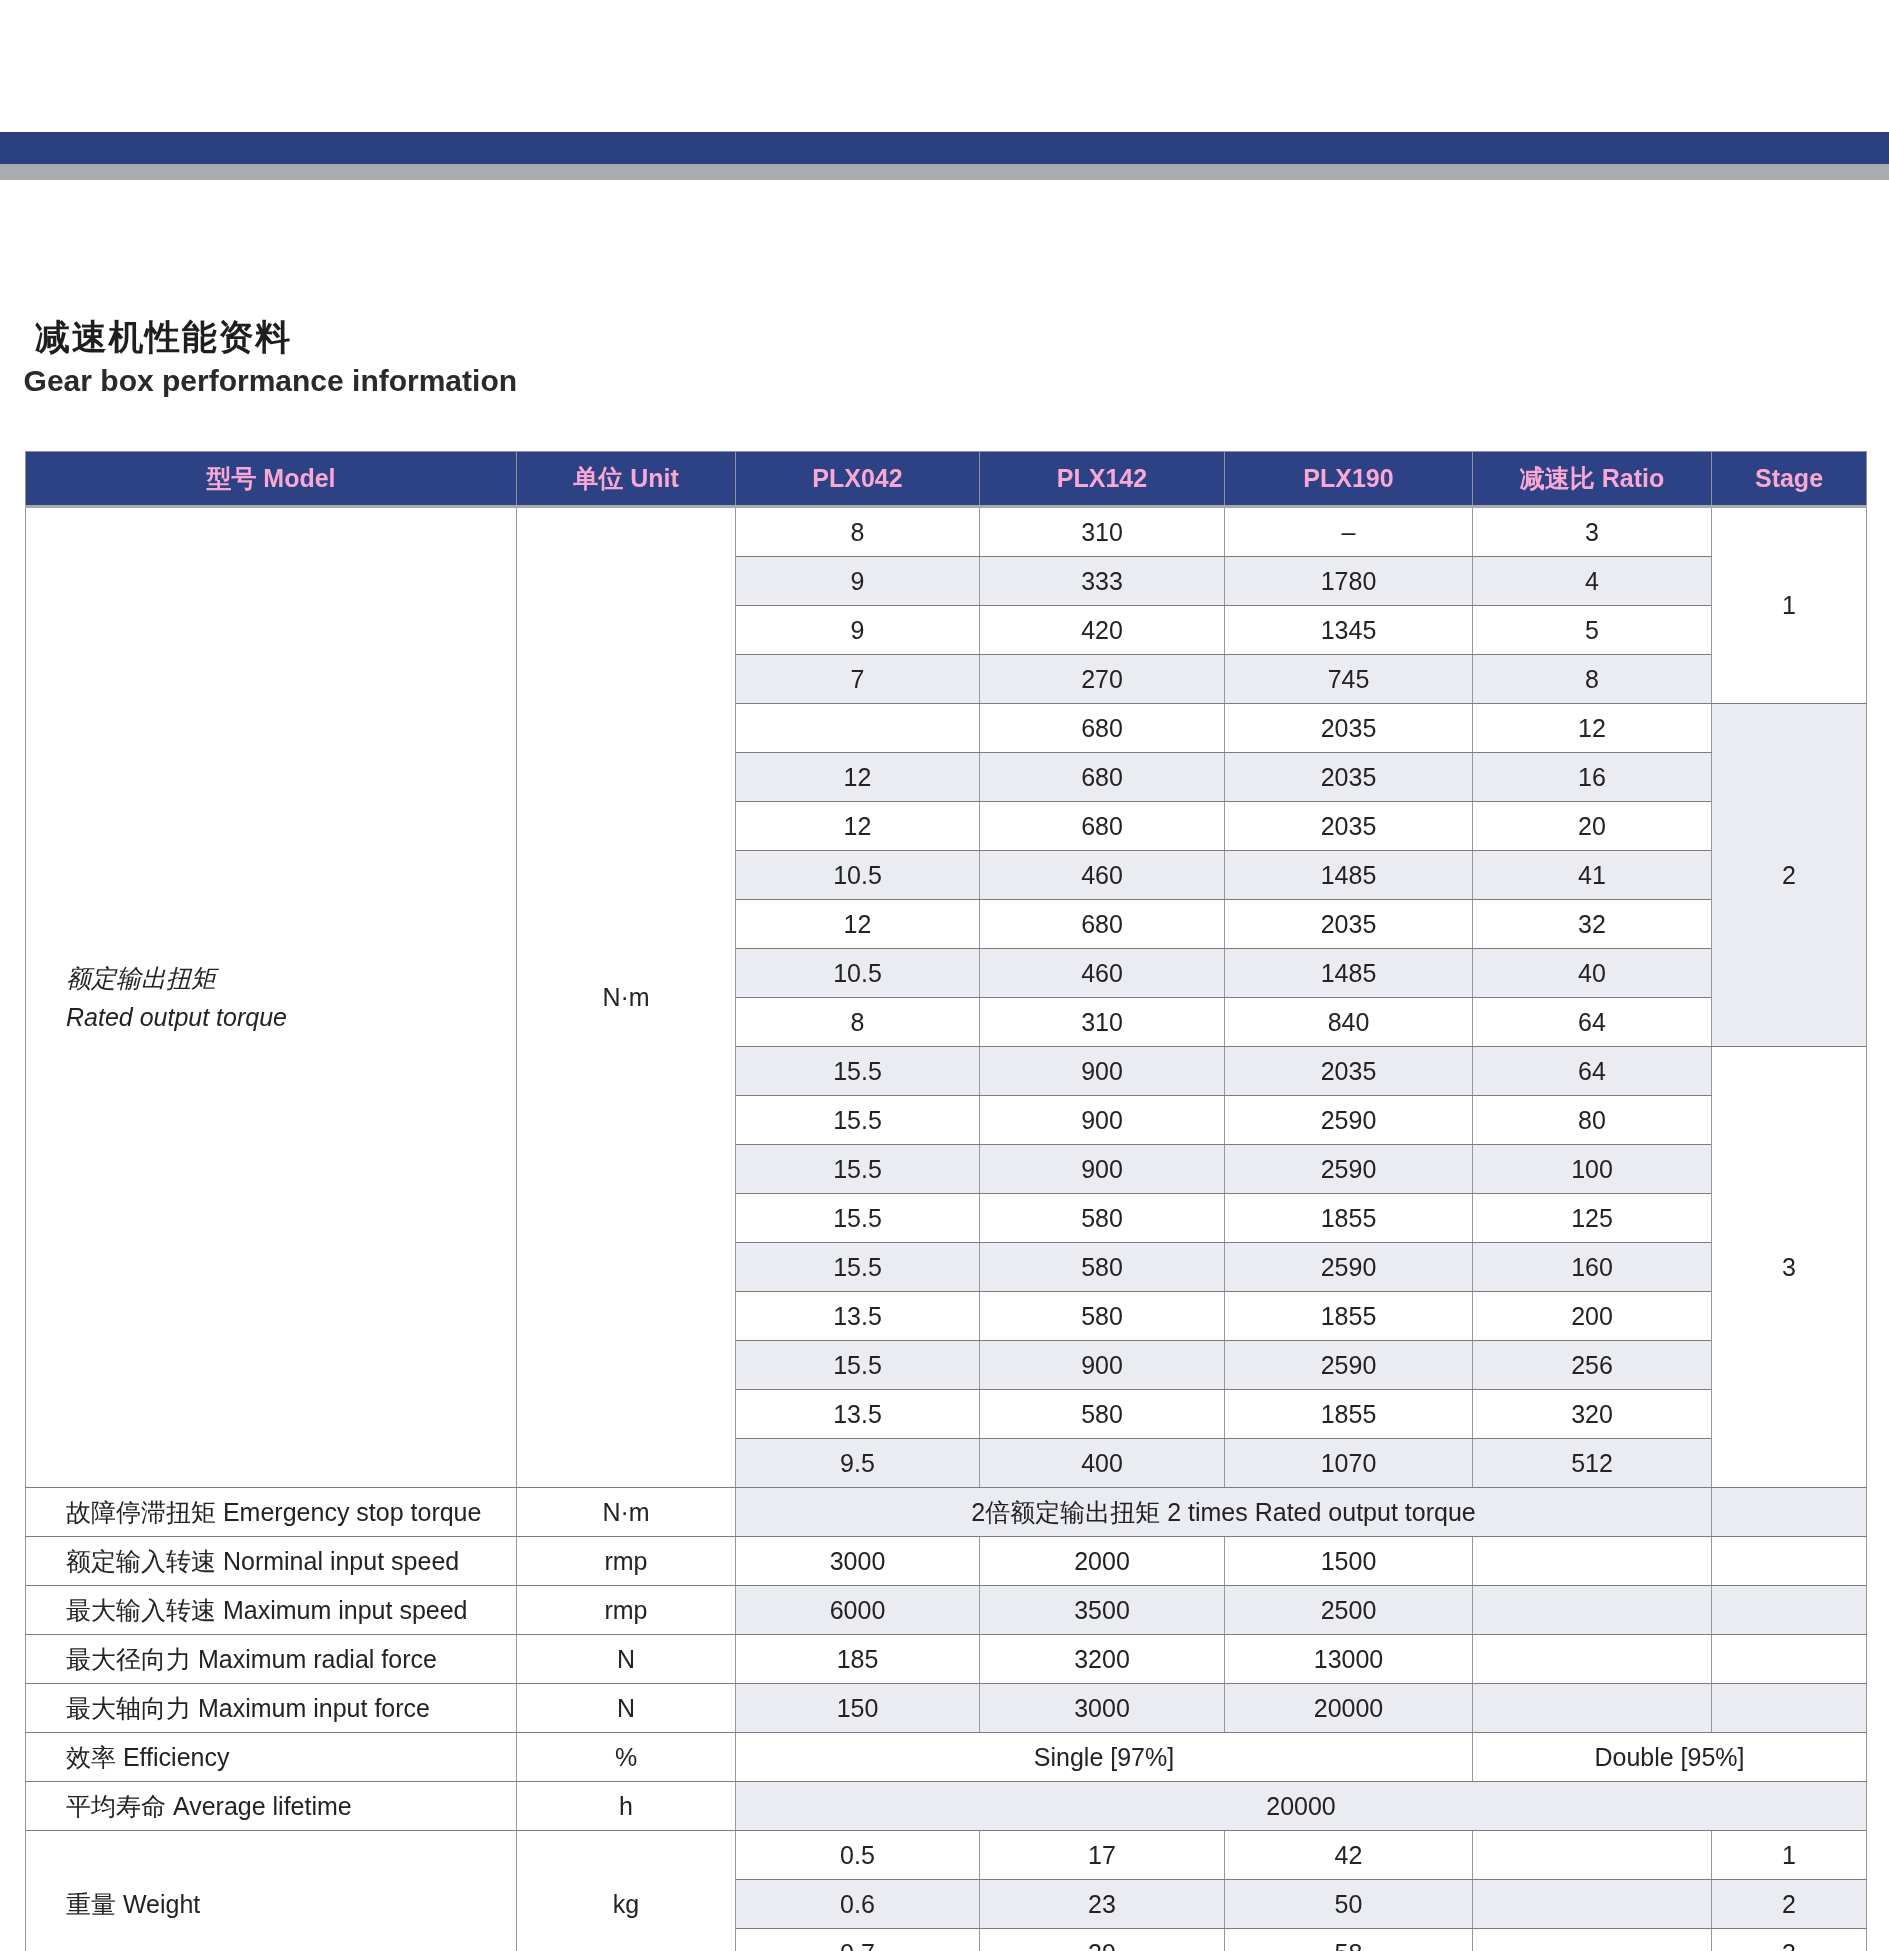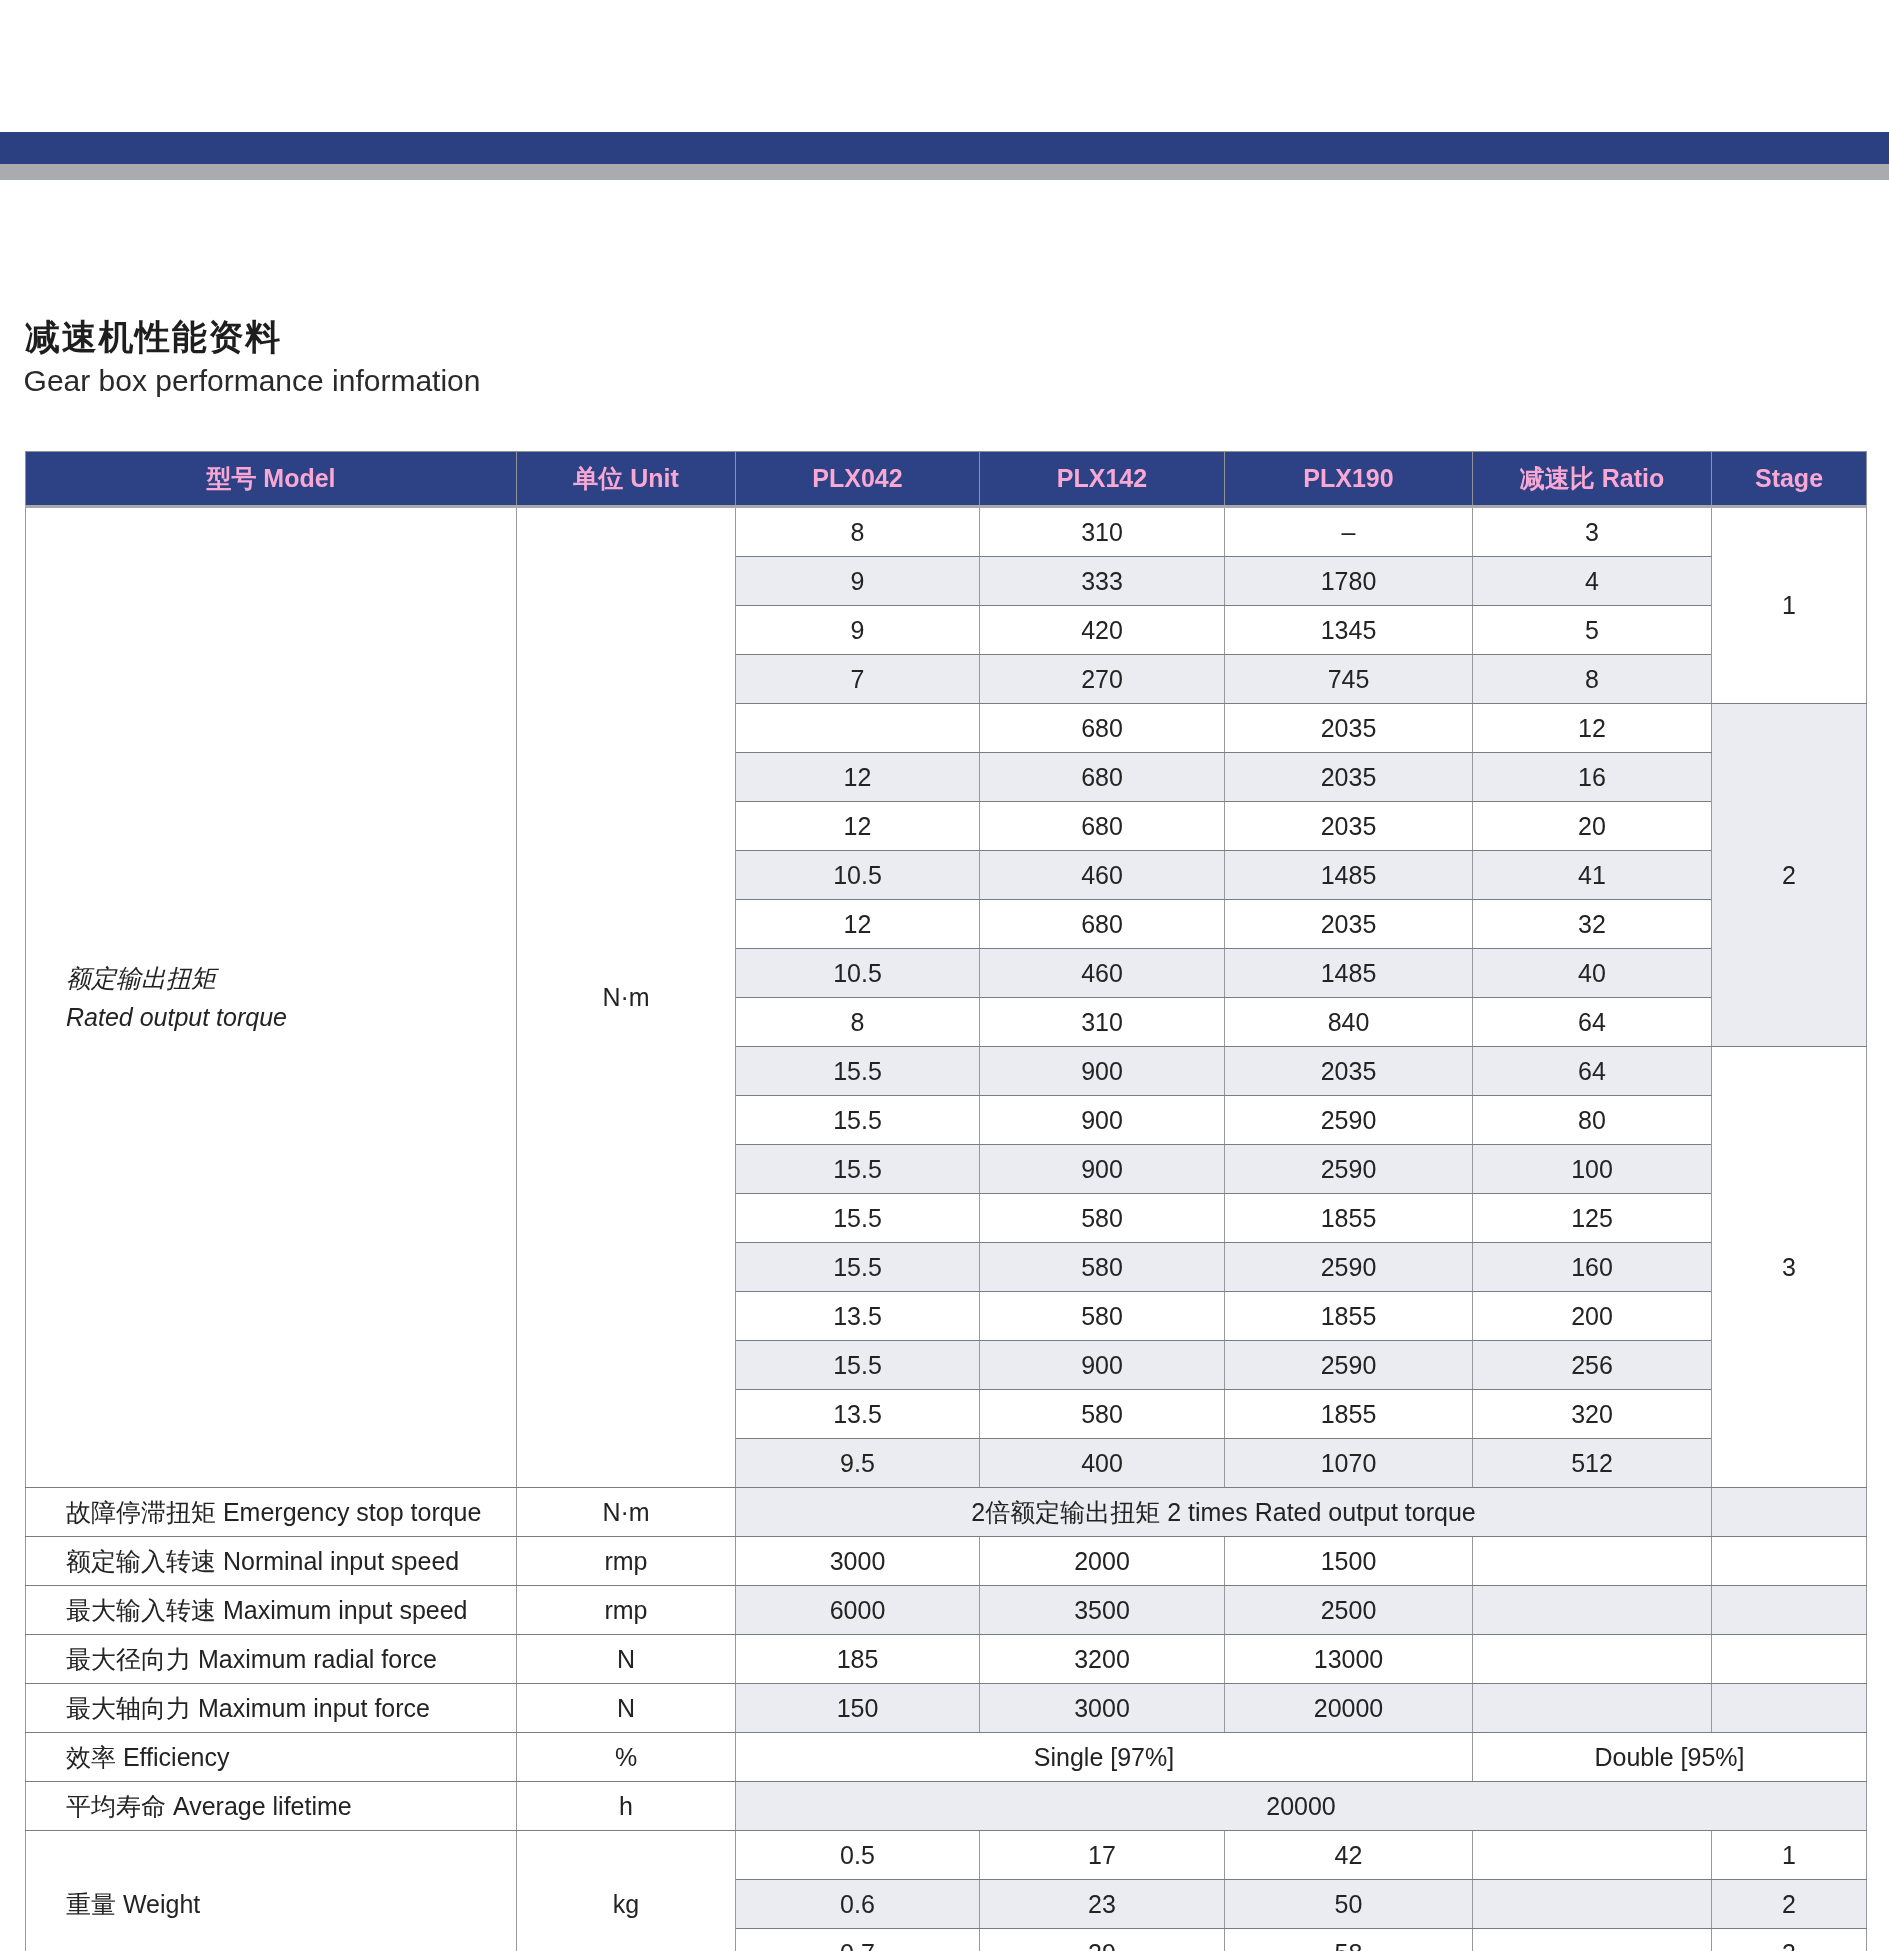--- a/index.html
+++ b/index.html
@@ -6,22 +6,22 @@
   body{
     width:1889px;height:1951px;background:#ffffff;
     font-family:"Liberation Sans","DejaVu Sans",sans-serif;
     color:#232323;overflow:hidden;
   }
   .page{position:relative;width:1889px;height:1951px;background:#fff;}
 
   .top-blue{position:absolute;left:0;top:132px;width:1889px;height:32px;background:#2b4080;}
   .top-gray{position:absolute;left:0;top:164px;width:1889px;height:16px;background:#a9abaf;}
 
-  .title-zh{position:absolute;left:25px;top:314px;font-size:35px;font-weight:700;color:#1e1e1e;letter-spacing:1.7px;}
-  .title-en{position:absolute;left:23.6px;top:364px;font-size:30px;font-weight:400;color:#2a2a2a;}
+  .title-zh{position:absolute;left:35px;top:314px;font-size:35px;font-weight:700;color:#1e1e1e;letter-spacing:1.7px;}
+  .title-en{position:absolute;left:23.6px;top:364px;font-size:30px;font-weight:700;color:#2a2a2a;}
 
   table.perf{
     position:absolute;left:25px;top:451px;width:1840px;
     border-collapse:collapse;table-layout:fixed;
     font-size:25px;
   }
   table.perf{border-bottom:3.4px solid #616266;}
   col.c-model{width:491px;}
   col.c-unit{width:219px;}
   col.c-042{width:244px;}

